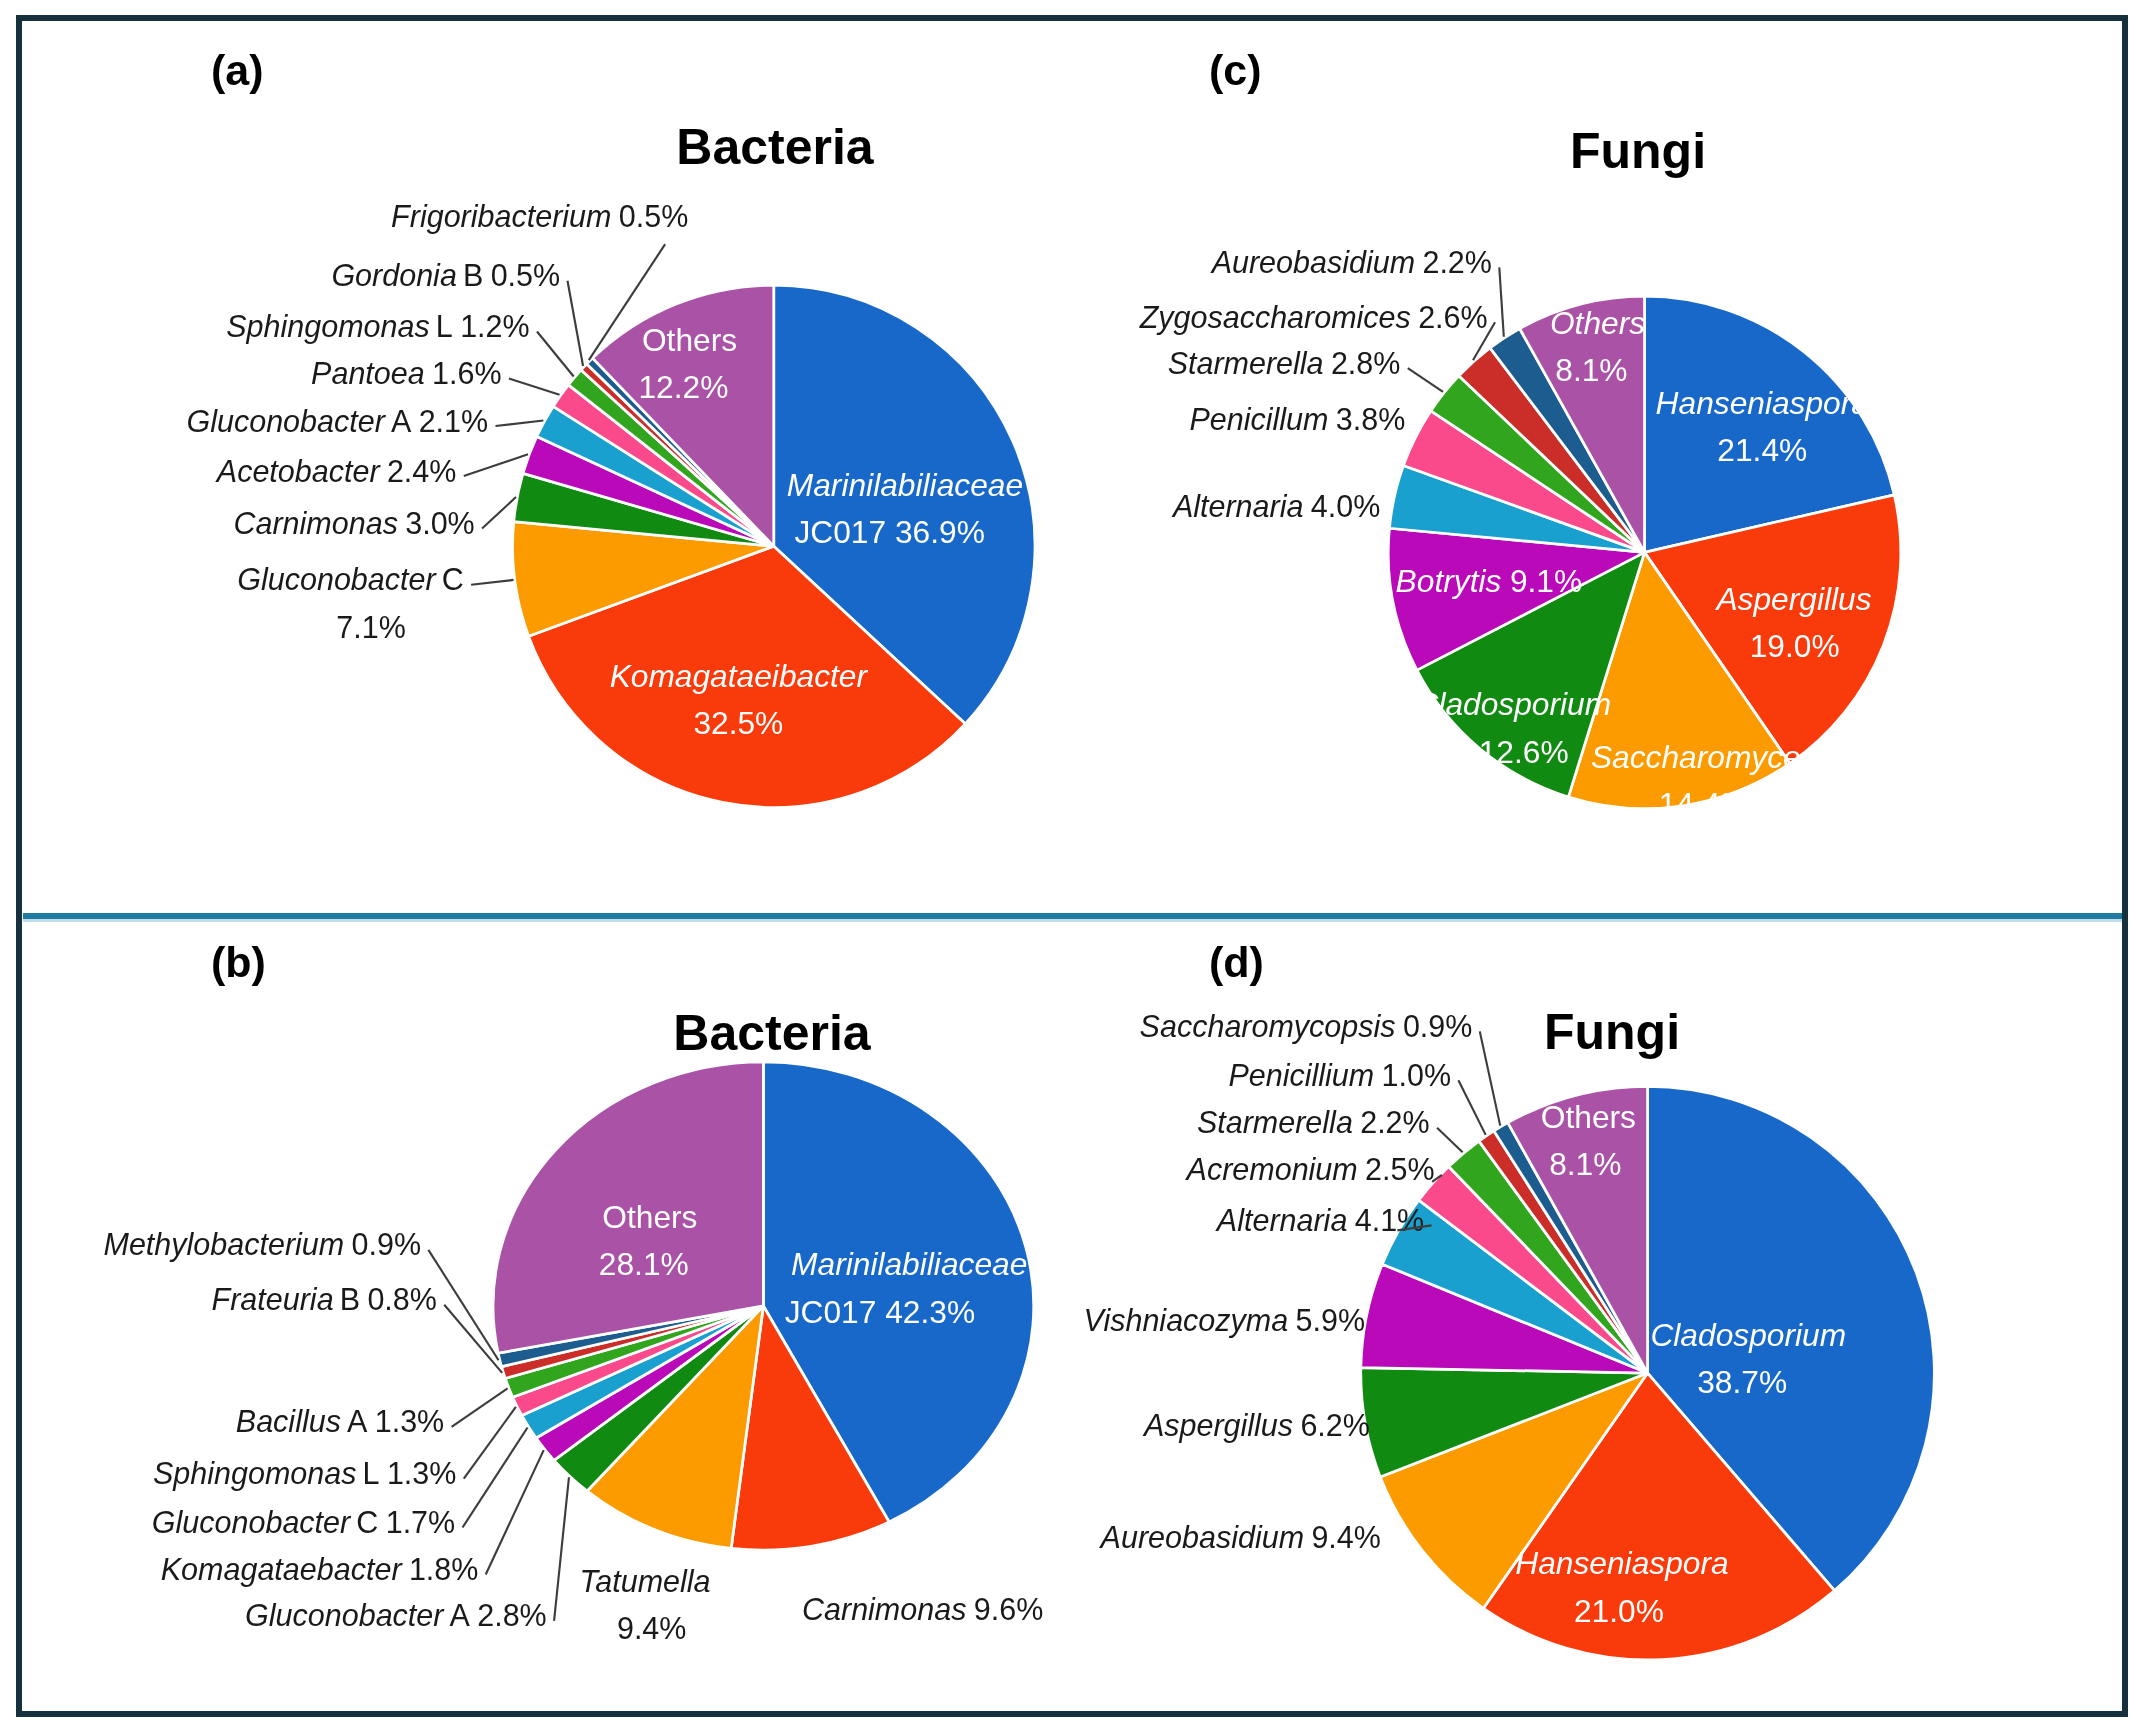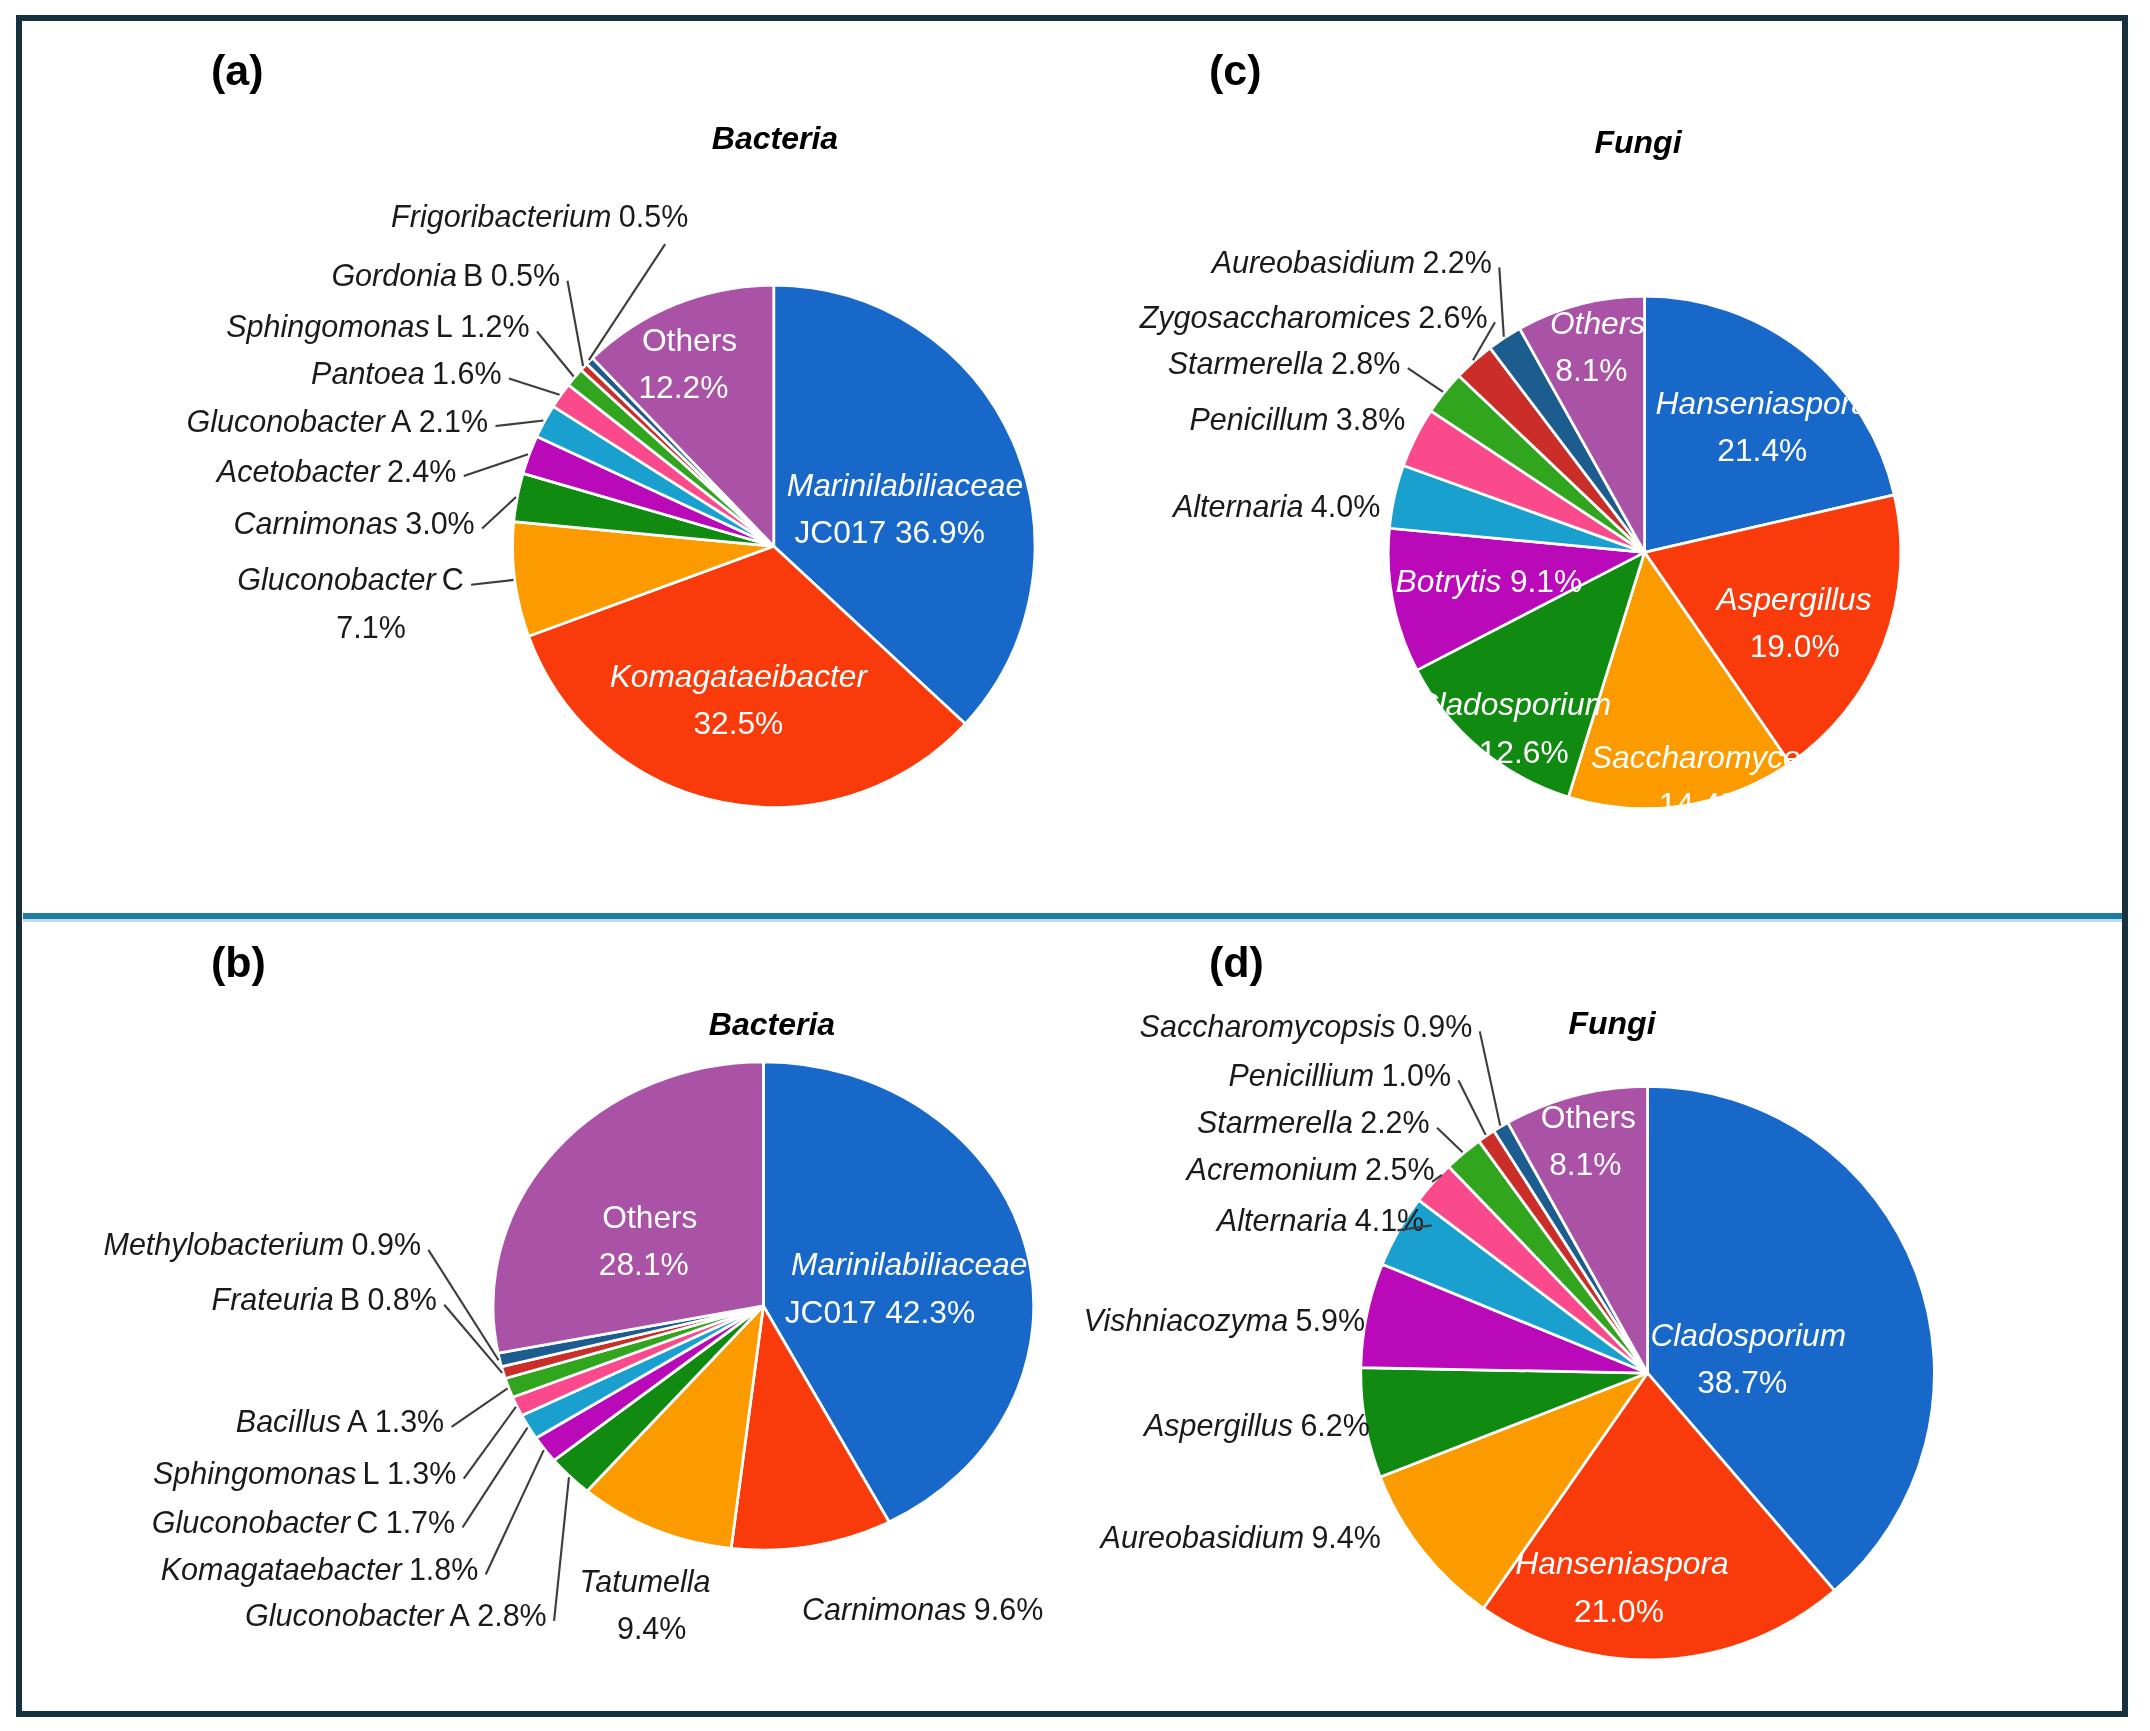--- a/index.html
+++ b/index.html
@@ -12,21 +12,21 @@
     border:6.7px solid #16303E;box-sizing:border-box;background:#ffffff;
   }
   .divider{
     position:absolute;left:22.6px;top:913px;width:2099px;height:5.5px;
     background:#1E7CA2;border-bottom:3.1px solid #BFDCE8;
   }
   .panel-letter{
     position:absolute;font-size:43px;font-weight:bold;color:#000;line-height:1;
   }
   .panel-title{
-    position:absolute;font-size:32px;font-weight:bold;font-style:italic;color:#000;
+    position:absolute;font-size:50px;font-weight:bold;color:#000;
     transform:translateX(-50%);line-height:1;white-space:nowrap;
   }
   #chart-layer{position:absolute;left:0;top:0;}
   #chart-layer text{font-family:"Liberation Sans",sans-serif;}
 </style>
 </head>
 <body>
 
 <div class="stage">
   <div class="frame"></div>

